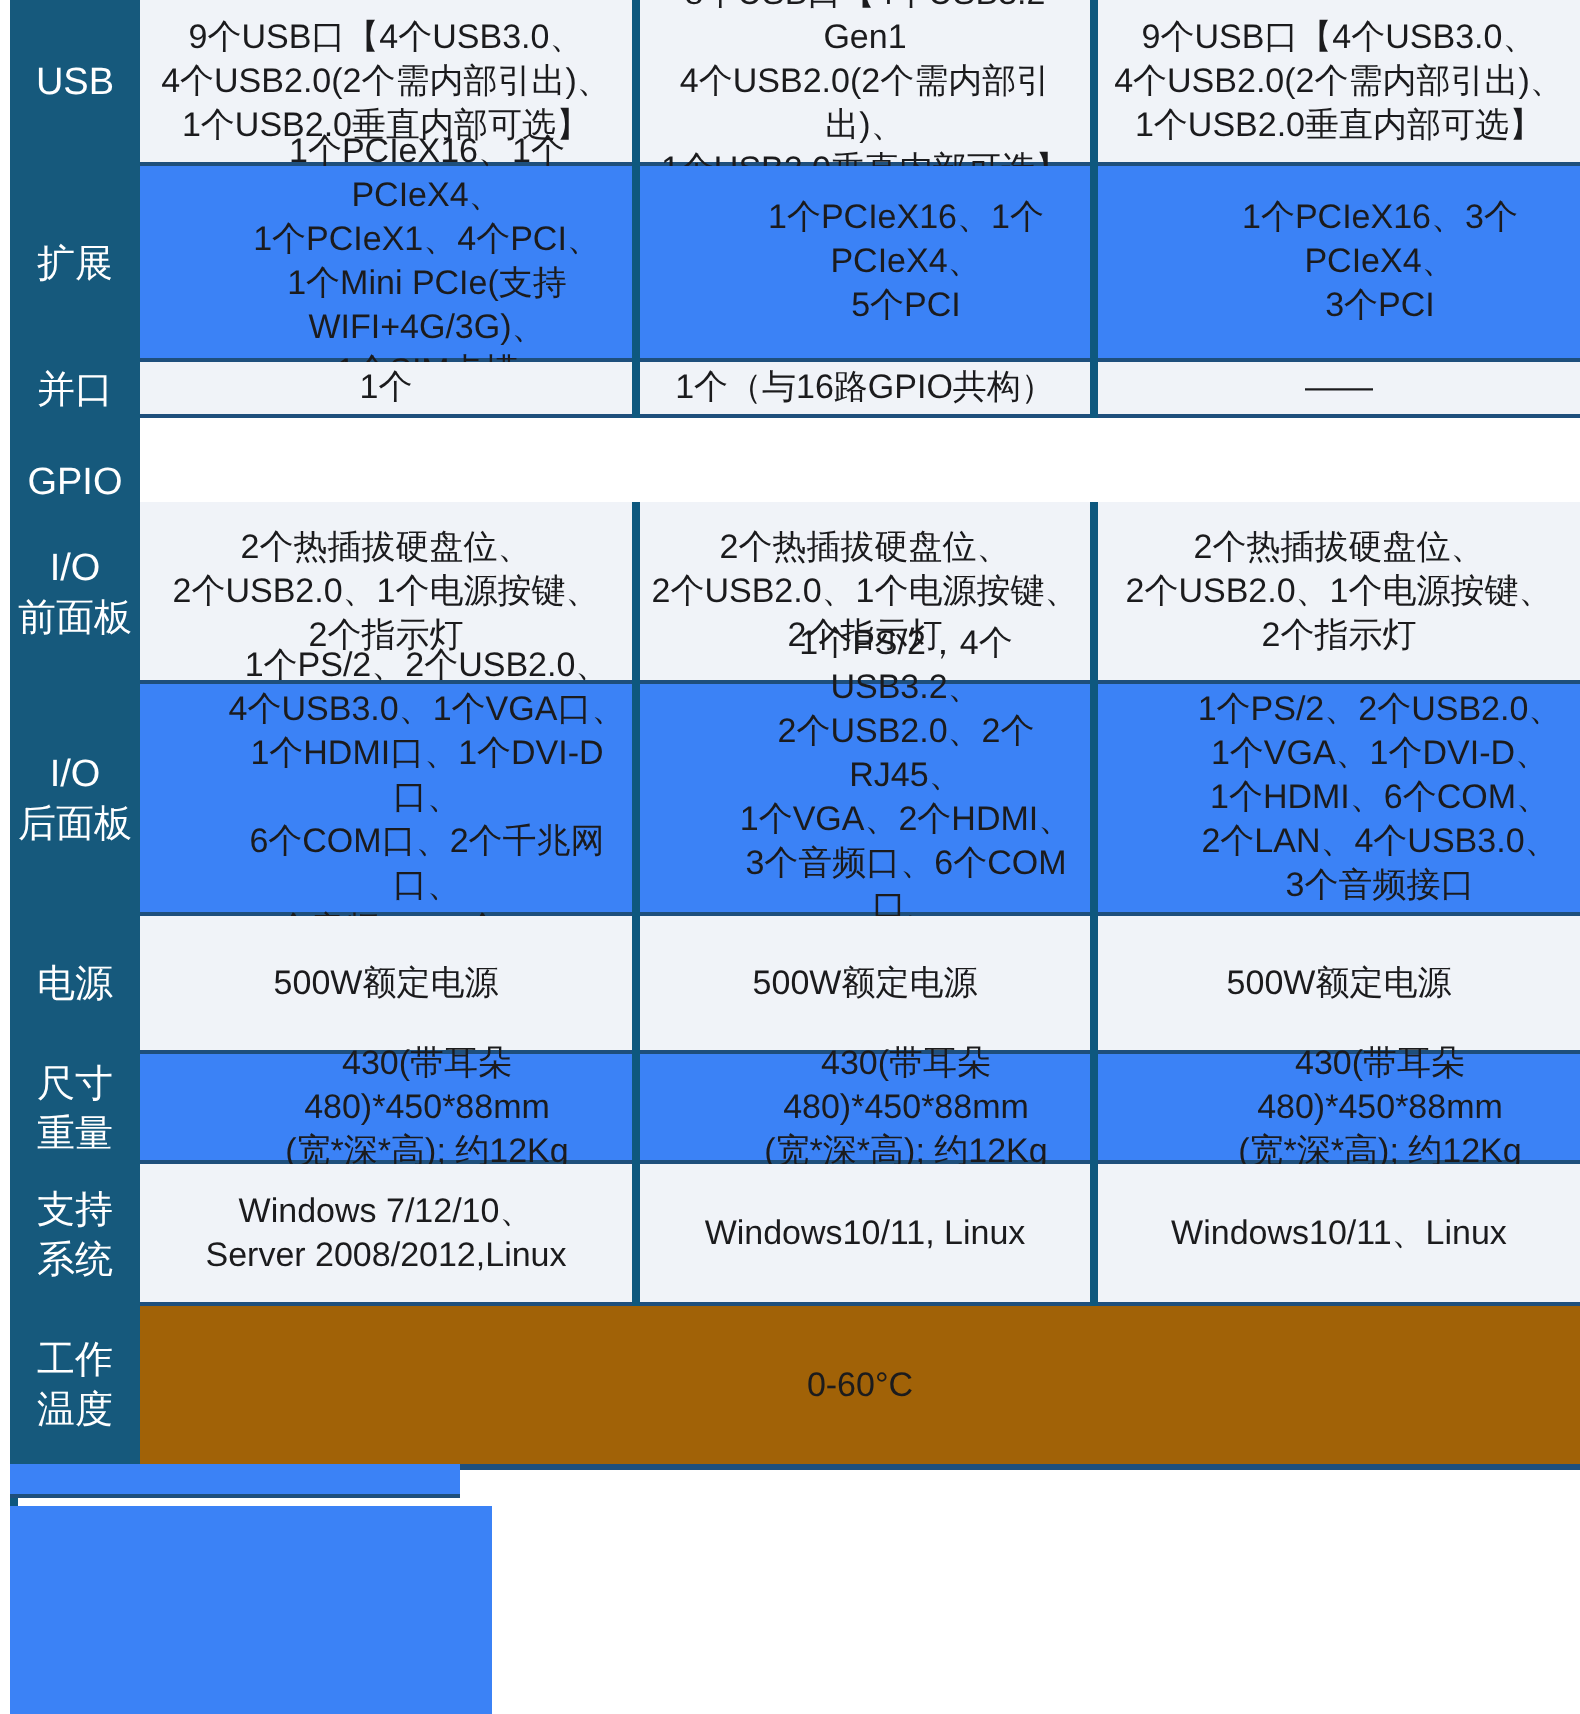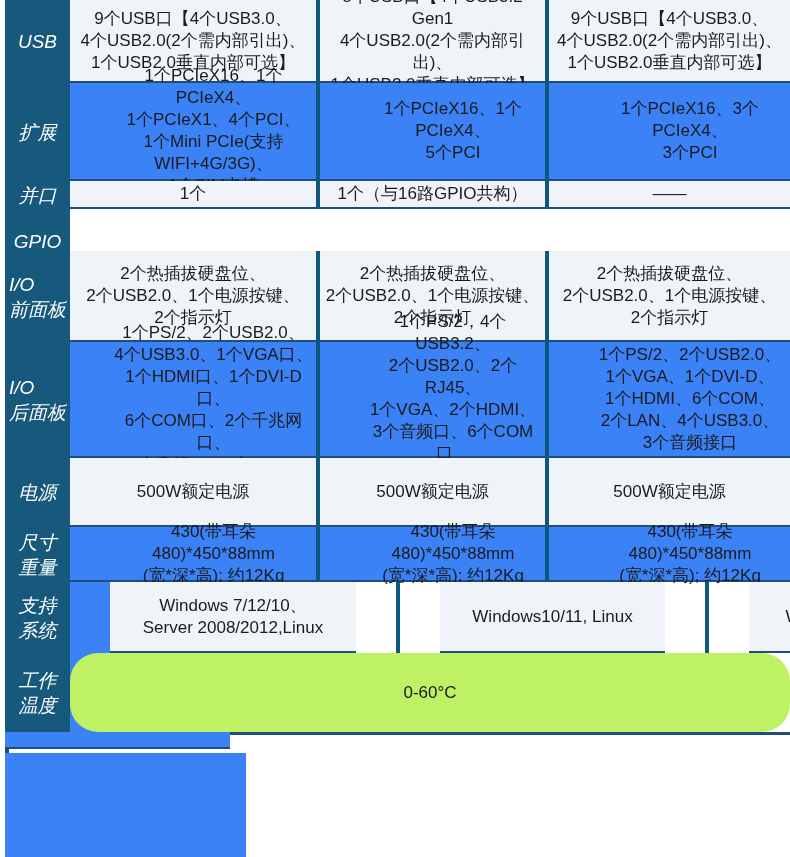--- a/index.html
+++ b/index.html
@@ -8,36 +8,36 @@
   .spec-table{position:absolute;left:5px;top:0;width:785px;}
   .row{display:flex;box-sizing:border-box;align-items:stretch;}
   .r0{height:83px;}
   .r1{height:98px;}
   .r2{height:28px;}
   .r3{height:42px;flex-direction:column;}
   .r4{height:91px;}
   .r5{height:116px;}
   .r6{height:69px;}
   .r7{height:55px;}
-  .r8{height:71px;gap:40px;}
+  .r8{height:71px;}
   .r9{height:82px;border-bottom:3px solid #1e4f7c;}
   .hdr{width:65px;flex:0 0 65px;background:#16597c;color:#ffffff;
-       display:flex;align-items:center;justify-content:center;text-align:left;
-       font-size:19px;font-weight:500;line-height:25px;white-space:pre-line;font-style:italic;}
+       display:flex;align-items:center;justify-content:center;text-align:center;
+       font-size:19px;font-weight:500;line-height:25px;white-space:pre-line;}
   .cell{display:flex;align-items:center;justify-content:center;text-align:center;
         font-size:17px;line-height:22px;white-space:pre-line;box-sizing:border-box;
         border-bottom:2px solid #1e4f7c;padding:2px 1px;}
   .c1{width:246px;flex:0 0 246px;}
   .c2{width:225px;flex:0 0 225px;}
   .c3{width:241px;flex:0 0 241px;}
   .vdiv{width:4px;flex:0 0 4px;background:#0e587e;}
   .light{background:#f0f3f8;}
   .dark{background:#3b82f6;padding-left:42px;}
   .merged{flex:1 1 auto;display:flex;align-items:center;justify-content:center;
-          text-align:right;font-size:17px;background:#bef264;border-bottom:0;border-radius:28px;}
+          text-align:right;font-size:17px;background:#a16207;border-bottom:0;}
   .r8 .cell{border-bottom:2px solid #1e4f7c;}
 </style>
 </head>
 <body>
 
 <div class="page">
   <div class="spec-table">
 
     <div class="row r0">
       <div class="hdr">USB</div>

